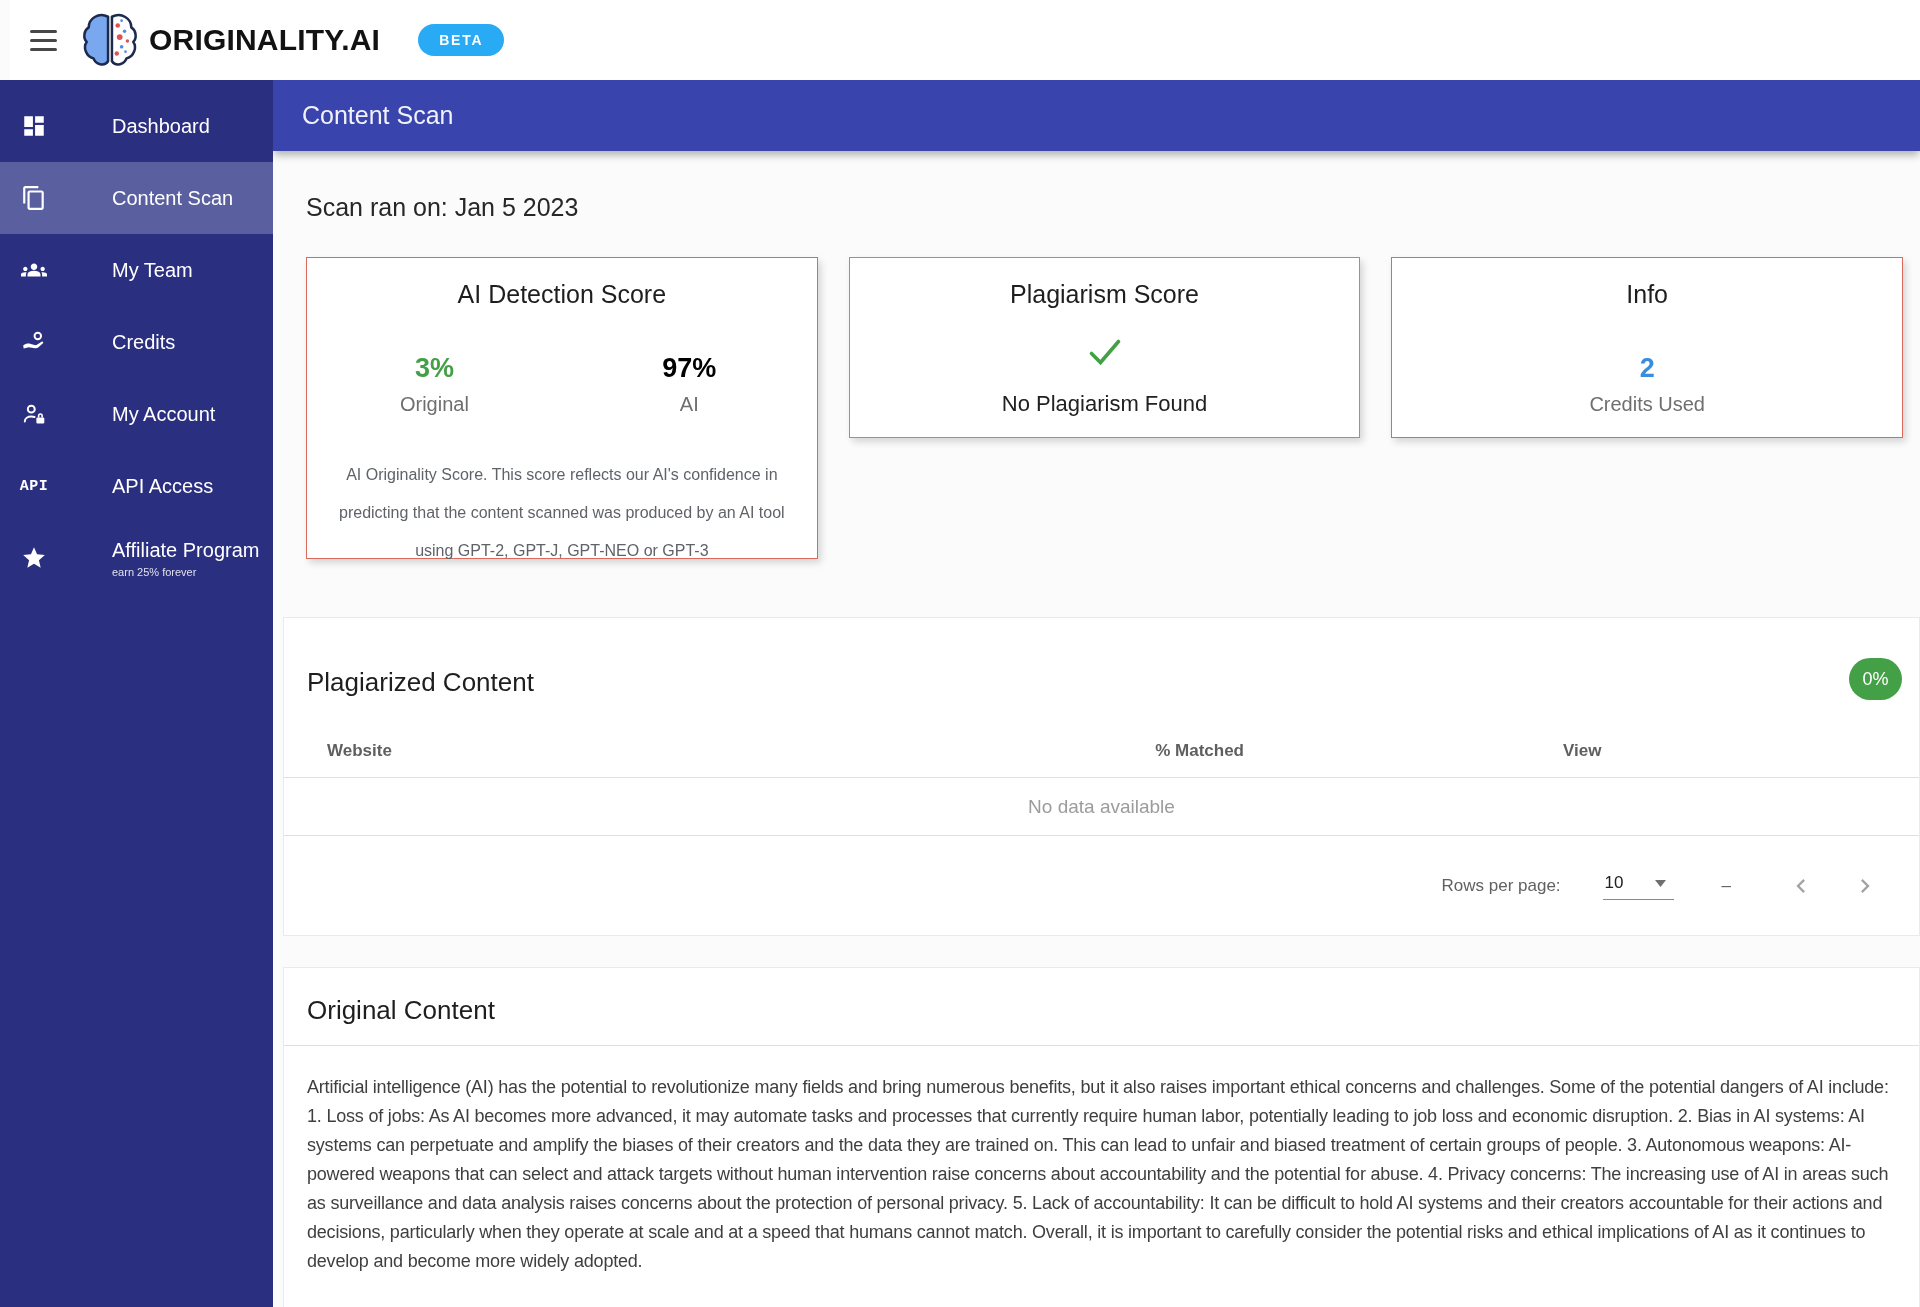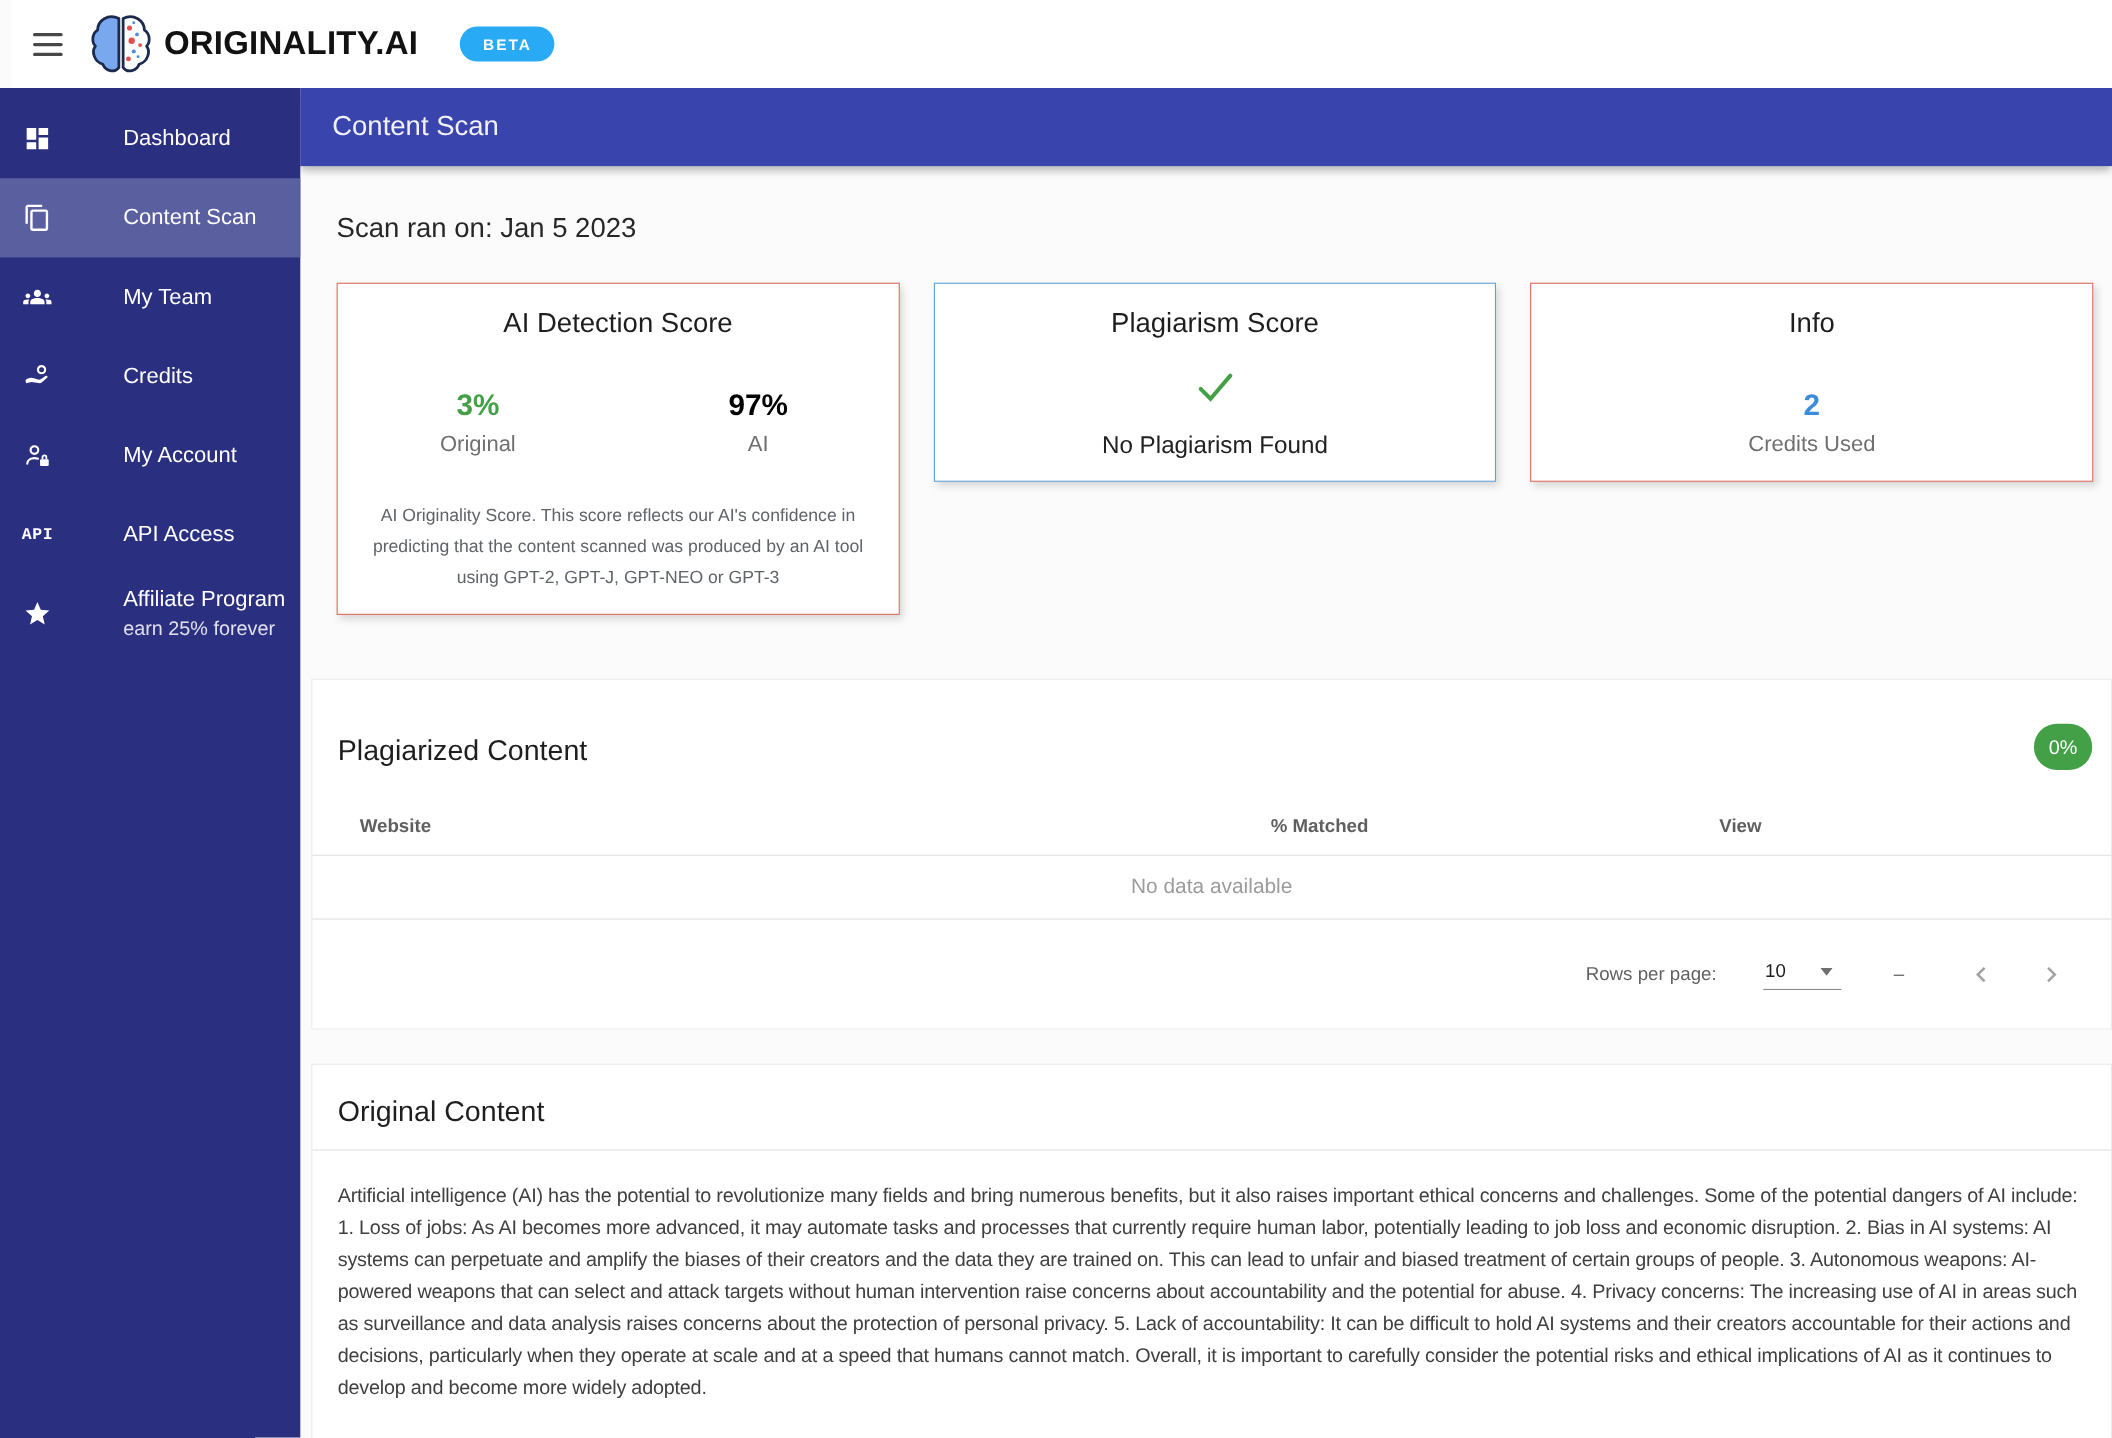--- a/index.html
+++ b/index.html
@@ -15,21 +15,21 @@
   .brand { margin-left:8px; font-size:30px; font-weight:800; letter-spacing:.2px; color:#121212; }
   .beta-badge { margin-left:38px; background:#29aaf4; color:#fff; font-size:14px; font-weight:700; letter-spacing:1.8px; padding:8px 21px; border-radius:18px; }
 
   
   .sidebar { position:absolute; top:80px; left:0; width:273px; bottom:0; background:#2b2f80; padding-top:10px; z-index:10; }
   .side-item { height:72px; display:flex; align-items:center; cursor:pointer; color:#fff; }
   .side-item.active { background:#5a5fa0; }
   .side-icon { width:26px; height:26px; margin-left:21px; flex:0 0 26px; display:flex; align-items:center; justify-content:center; }
   .side-icon svg { width:26px; height:26px; }
   .side-label { margin-left:65px; font-size:20px; }
-  .side-label .sub { display:block; font-size:18px; color:rgba(255,255,255,.85); margin-top:4px; }
+  .side-label .sub { display:block; font-size:11px; color:rgba(255,255,255,.85); margin-top:4px; }
   .api-glyph { font-weight:700; font-size:15px; letter-spacing:.5px; color:#fff; font-family:"Liberation Mono", monospace; }
 
   
   .main { position:absolute; top:80px; left:273px; right:0; bottom:0; background:#fbfbfb; }
   .appbar { height:71px; background:#3a44ad; box-shadow:0 5px 8px -1px rgba(0,0,0,.30); display:flex; align-items:center; padding-left:29px; position:relative; z-index:5; }
   .appbar-title { color:rgba(255,255,255,.93); font-size:25px; }
 
   .scan-meta { margin:42px 0 0 33px; font-size:25px; color:#272727; }
 
   
@@ -40,21 +40,21 @@
   .card-title { font-size:25px; color:#1e1e1e; margin-top:22px; }
   .card-tall { height:302px; }
   .card-short { height:181px; }
   .stat-row { display:flex; margin-top:44px; }
   .stat { flex:1; }
   .stat-value { font-size:27px; font-weight:700; }
   .stat-value.green { color:#43a047; }
   .stat-value.red { color:#000000; }
   .stat-value.blue { color:#3a8ddb; }
   .stat-label { font-size:20px; color:#6f6f6f; margin-top:9px; }
-  .card-footnote { margin:40px 30px 0; font-size:16px; line-height:28px; color:#5f6368; }
+  .card-footnote { margin:40px 30px 0; font-size:16px; line-height:38px; color:#5f6368; }
   .check-wrap { margin-top:28px; }
   .plag-status { margin-top:20px; font-size:22px; color:#212121; }
 
   
   .panel { margin-left:10px; background:#fff; border:1px solid #eaeaea; }
   .panel-plag { margin-top:58px; height:319px; }
   .panel-head { display:flex; justify-content:space-between; align-items:center; padding:14px 17px 0 23px; height:108px; }
   .panel-title { font-size:26px; color:#1e1e1e; margin-top:7px; }
   .pct-badge { background:#43a047; color:#fff; font-size:18px; min-width:53px; height:42px; border-radius:21px; display:flex; align-items:center; justify-content:center; padding:0 12px; }
 

